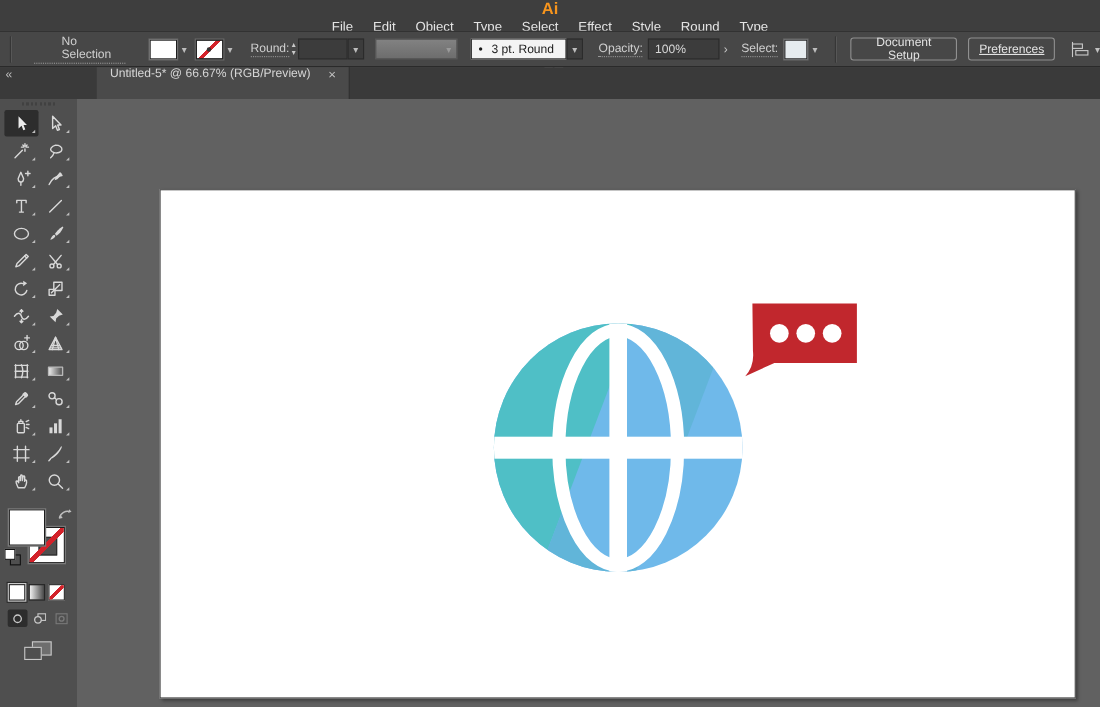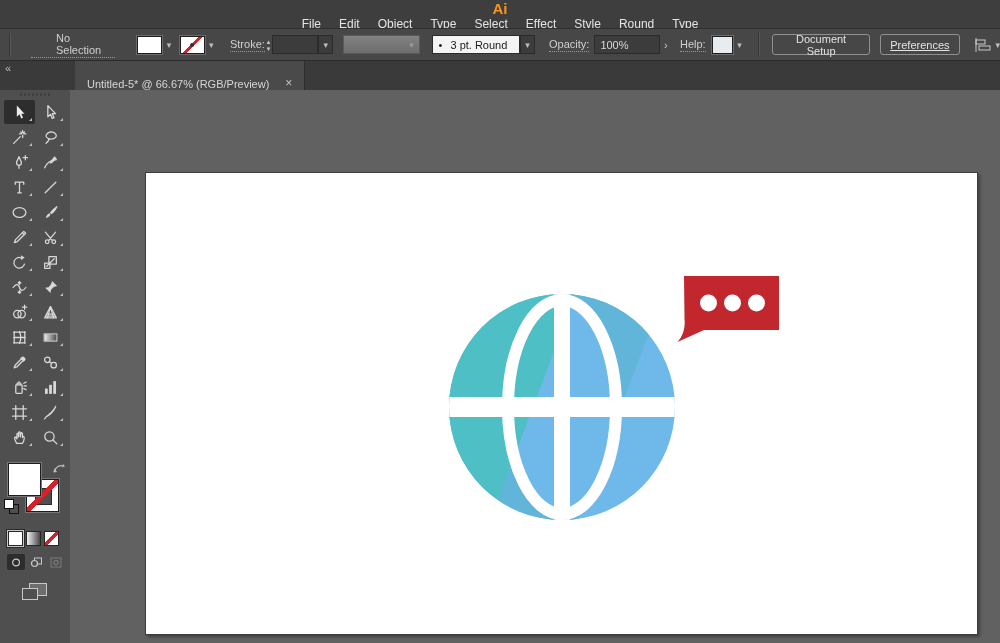--- a/index.html
+++ b/index.html
@@ -35,22 +35,22 @@
                border:1px solid #5a5a5a;box-sizing:border-box;display:flex;align-items:center;justify-content:flex-end;}
   .disabledbox .ddchev{color:#9a9a9a;}
   .whitefield{height:19px;background:#F4F4F4;border:1px solid #2B2B2B;box-sizing:border-box;
               color:#1b1b1b;display:flex;align-items:center;padding:0 6px;}
   .cb-btn{height:21px;padding:0 9px;border:1px solid #909090;border-radius:3px;color:#E3E3E3;
           display:flex;align-items:center;font-size:11px;background:transparent;}
   .arrowbtn{width:13px;text-align:center;color:#C9C9C9;font-size:11px;}
   
   .tabstrip{position:absolute;left:0;top:61px;width:1000px;height:29px;background:#3A3A3A;}
   .collapse{position:absolute;left:5px;top:1px;color:#BDBDBD;font-size:11px;letter-spacing:-2px;}
-  .doc-tab{position:absolute;left:75px;top:0;height:29px;background:#4A4A4A;border-right:1px solid #2e2e2e;
-           display:flex;align-items:flex-end;padding:0 12px;color:#D6D6D6;font-size:11px;}
+  .doc-tab{position:absolute;left:88px;top:0;height:29px;background:#4A4A4A;border-right:1px solid #2e2e2e;
+           display:flex;align-items:flex-start;padding:0 12px;color:#D6D6D6;font-size:11px;}
   .tab-close{margin-left:16px;color:#C5C5C5;font-size:12px;}
   
   .toolpanel{position:absolute;left:0;top:90px;width:70px;height:553px;background:#4F4F4F;}
   .drag-dots{width:30px;height:3px;margin:3px auto 4px;background:repeating-linear-gradient(90deg,#414141 0 2px,transparent 2px 4px);}
   .tools-grid{display:grid;grid-template-columns:31px 31px;justify-content:center;row-gap:1px;}
   .tool-cell{height:24px;position:relative;display:flex;align-items:center;justify-content:center;}
   .tool-cell::after{content:"";position:absolute;right:3px;bottom:3px;
                     border-left:3px solid transparent;border-bottom:3px solid #BEBEBE;}
   .tool-cell.selected{background:#2D2D2D;border-radius:2px;}
   .ticon{stroke:#D8D8D8;fill:none;stroke-width:1.2;stroke-linecap:round;stroke-linejoin:round;}
@@ -131,21 +131,21 @@
 
   <div class="controlbar">
     <div class="vdiv" style="margin-left:9px;"></div>
     <span class="dotted" style="margin-left:20px;padding-left:25px;">No Selection</span>
 
     <span class="swatchbox" style="margin-left:22px;"></span>
     <span class="ddchev">▾</span>
     <span class="swatchbox swatch-none" style="margin-left:4px;"></span>
     <span class="ddchev">▾</span>
 
-    <span class="dotted" style="margin-left:12px;">Stroke:</span>
+    <span class="dotted" style="margin-left:12px;">Round:</span>
     <span class="stepper">
       <span>▴</span>
       <span>▾</span>
     </span>
     <span class="darkfield" style="width:48px;"></span>
     <span class="darkfield" style="width:15px;justify-content:center;">
       <span class="ddchev">▾</span>
     </span>
 
     <span class="disabledbox" style="margin-left:10px;">
@@ -157,21 +157,21 @@
       <span>3 pt. Round</span>
     </span>
     <span class="darkfield" style="width:15px;justify-content:center;">
       <span class="ddchev">▾</span>
     </span>
 
     <span class="dotted" style="margin-left:14px;">Opacity:</span>
     <span class="darkfield" style="width:68px;margin-left:5px;padding-left:5px;">100%</span>
     <span class="arrowbtn">›</span>
 
-    <span class="dotted" style="margin-left:8px;">Help:</span>
+    <span class="dotted" style="margin-left:8px;">Select:</span>
     <span class="swatchbox" style="margin-left:6px;width:20px;background:#E6ECEF;"></span>
     <span class="ddchev">▾</span>
 
     <div class="vdiv" style="margin-left:12px;"></div>
 
     <button class="cb-btn" style="margin-left:12px;">Document Setup</button>
     <button class="cb-btn" style="margin-left:10px;text-decoration:underline;">Preferences</button>
 
     <span class="ws-icon" style="margin-left:14px;">
       <svg width="17" height="14" viewBox="0 0 17 14">

